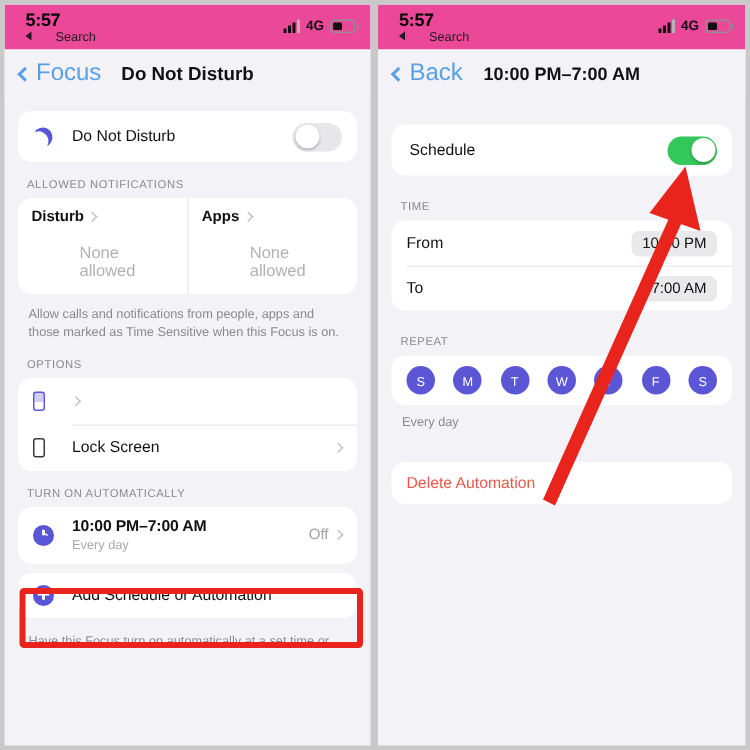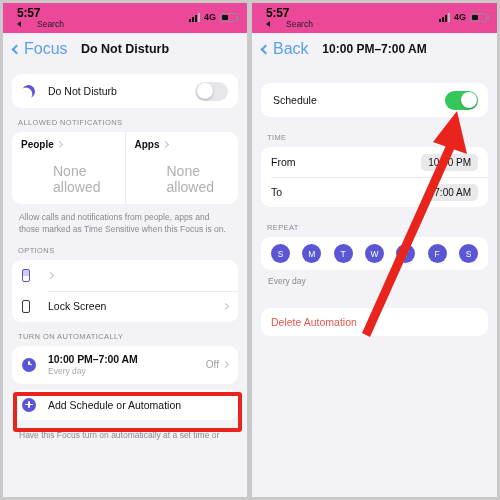--- a/index.html
+++ b/index.html
@@ -211,21 +211,21 @@
   
   .two-col { display: flex; }
   .col {
     flex: 1; padding: 7px 9px 9px 9px;
   }
   .col + .col { border-left: 1px solid #ececef; }
   .col-title {
     font-size: 10px; font-weight: bold; color: #111;
     display: flex; align-items: center; gap: 3px;
   }
-  .col-sub { font-size: 14px; color: #b0b0b5; margin-top: 13px; padding-left: 32px; }
+  .col-sub { font-size: 11px; color: #b0b0b5; margin-top: 13px; padding-left: 32px; }
   .footnote {
     font-size: 8.5px; color: #8a8a8e; line-height: 1.45;
     padding: 7px 7px 0 7px;
   }
 
   
   .row.two-line { min-height: 38px; align-items: center; }
   .stack { flex: 1; }
   .stack .t1 { font-size: 10.5px; font-weight: bold; color: #111; letter-spacing: -0.1px; }
   .stack .t2 { font-size: 8.5px; color: #a8a8ad; margin-top: 1px; }
@@ -315,21 +315,21 @@
               <span class="knob"></span>
             </span>
         </div>
       </div>
 
       <div class="group-head">ALLOWED NOTIFICATIONS</div>
       <div class="card">
         <div class="two-col">
           <div class="col">
             <div class="col-title">
-              <span>People</span>
+              <span>Disturb</span>
               <span class="chev-r"></span>
             </div>
             <div class="col-sub">None allowed</div>
           </div>
           <div class="col">
             <div class="col-title">
               <span>Apps</span>
               <span class="chev-r"></span>
             </div>
             <div class="col-sub">None allowed</div>

